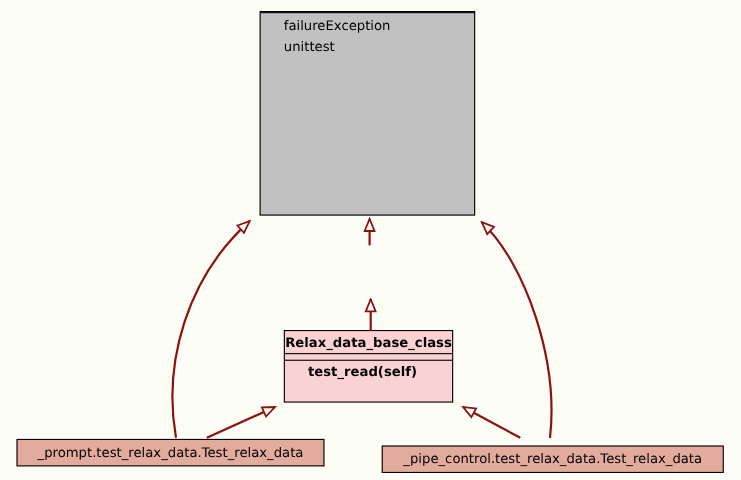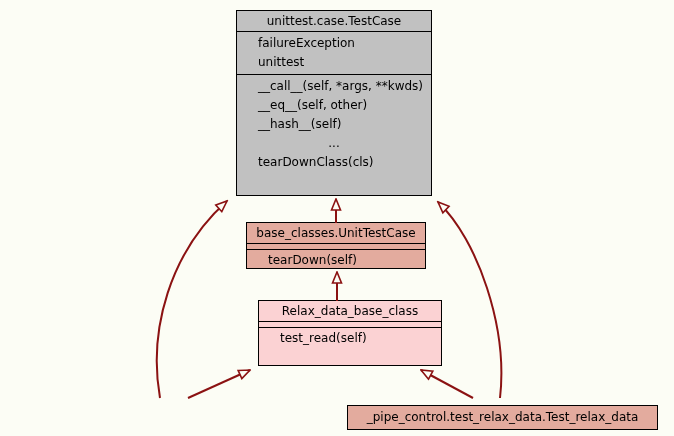--- a/index.html
+++ b/index.html
@@ -37,21 +37,21 @@
     line-height: 19px;
     padding: 0 21px;
     white-space: nowrap;
   }
   .member.center { text-align: center; }
   .simplebox .title { height: 23px; line-height: 23px; }
 
   #box-testcase     { left: 236px; top: 10px;  width: 196px; height: 186px; }
   #box-testcase .compartment.methods { border-top: 1px solid #000; }
   #box-unittestcase { left: 246px; top: 222px; width: 180px; height: 47px; }
-  #box-relaxbase    { left: 258px; top: 300px; width: 184px; height: 66px; }
+  #box-relaxbase    { left: 258px; top: 300px; width: 154px; height: 66px; font-weight: bold; }
   #box-prompt       { left: 15px;  top: 399px; width: 280px; height: 25px; }
   #box-pipe         { left: 347px; top: 405px; width: 311px; height: 25px; }
 
   #box-unittestcase .compartment, #box-relaxbase .compartment { padding: 1px 0; }
 
   svg.edges {
     position: absolute;
     left: 0; top: 0;
     width: 674px; height: 436px;
     pointer-events: none;
@@ -82,48 +82,36 @@
     </defs>
     <path class="edge" d="M336,223 L336,199" marker-end="url(#hollow-arrow)"></path>
     <path class="edge" d="M337,301 L337,272" marker-end="url(#hollow-arrow)"></path>
     <path class="edge" d="M188,398 L250,370" marker-end="url(#hollow-arrow)"></path>
     <path class="edge" d="M160,398 C148,330 170,252 227,201" marker-end="url(#hollow-arrow)"></path>
     <path class="edge" d="M473,398 L421,370" marker-end="url(#hollow-arrow)"></path>
     <path class="edge" d="M500,398 C508,328 478,240 438,202" marker-end="url(#hollow-arrow)"></path>
   </svg>
 
   <div id="box-testcase" class="classbox fill-gray">
-    <div class="title">unittest.case.TestCase</div>
     <div class="compartment attrs">
       <div class="member">failureException</div>
       <div class="member">unittest</div>
     </div>
-    <div class="compartment methods">
-      <div class="member">__call__(self, *args, **kwds)</div>
-      <div class="member">__eq__(self, other)</div>
-      <div class="member">__hash__(self)</div>
-      <div class="member center">...</div>
-      <div class="member">tearDownClass(cls)</div>
-    </div>
   </div>
 
-  <div id="box-unittestcase" class="classbox fill-salmon">
-    <div class="title">base_classes.UnitTestCase</div>
-    <div class="empty-compartment"></div>
-    <div class="compartment methods">
-      <div class="member">tearDown(self)</div>
-    </div>
-  </div>
 
   <div id="box-relaxbase" class="classbox fill-pink">
     <div class="title">Relax_data_base_class</div>
     <div class="empty-compartment"></div>
     <div class="compartment methods">
       <div class="member">test_read(self)</div>
     </div>
   </div>
 
+  <div id="box-prompt" class="classbox fill-salmon simplebox">
+    <div class="title">_prompt.test_relax_data.Test_relax_data</div>
+  </div>
 
   <div id="box-pipe" class="classbox fill-salmon simplebox">
     <div class="title">_pipe_control.test_relax_data.Test_relax_data</div>
   </div>
 
 </div>
 
 </body></html>

